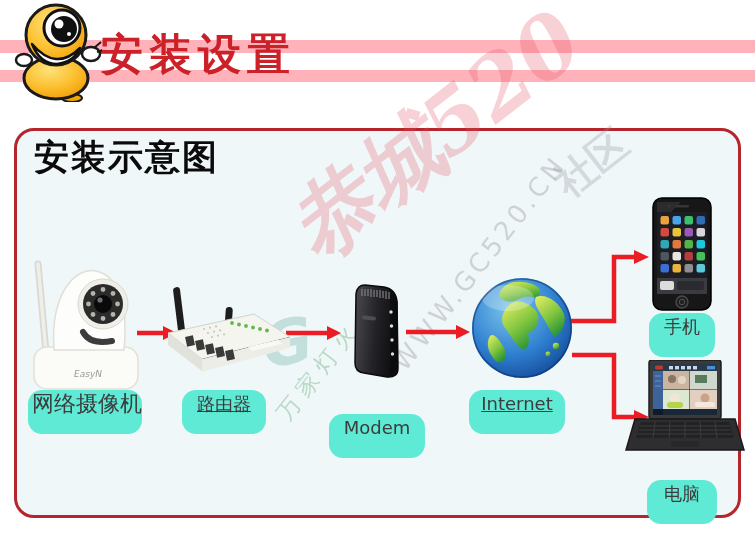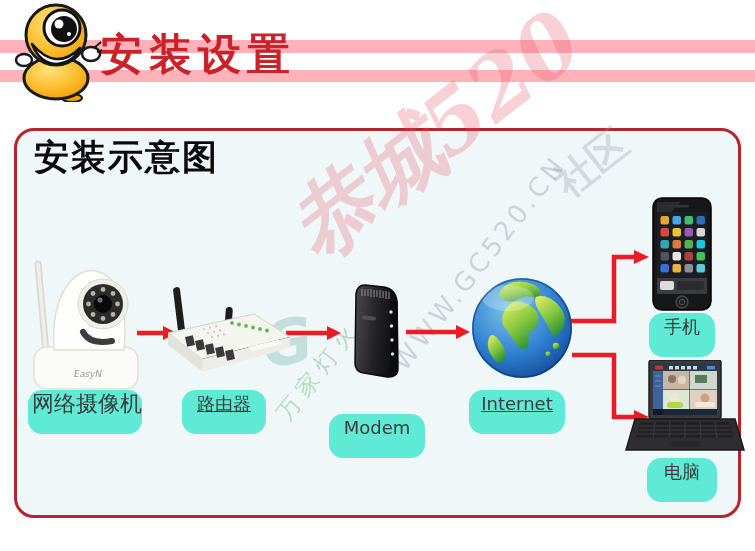--- a/index.html
+++ b/index.html
@@ -56,21 +56,21 @@
   .pill {
     position:absolute; z-index:4; background:#5eead4; border-radius:14px;
     color:#3c3c3c; font-size:18px; line-height:28px; height:44px;
     text-align:center; white-space:nowrap; padding:0 12px;
   }
   .pill-camera  { left:28px;  top:390px; width:114px; padding:0 4px; font-size:22px; }
   .pill-router  { left:182px; top:390px; width:84px;text-decoration:underline; }
   .pill-modem   { left:329px; top:390px; width:96px;margin-top:24px; }
   .pill-internet{ left:469px; top:390px; width:96px;text-decoration:underline; }
   .pill-phone   { left:649px; top:313px; width:66px; }
-  .pill-computer{ left:647px; top:458px; width:70px; }
+  .pill-computer{ left:647px; top:480px; width:70px; }
   .svg-camera  { left:26px;  top:252px; width:118px; height:140px; }
   .svg-router  { left:162px; top:281px; width:132px; height:106px; }
   .svg-modem   { left:340px; top:280px; width:72px;  height:106px; }
   .svg-globe   { left:470px; top:276px; width:104px; height:104px; }
   .svg-phone   { left:651px; top:196px; width:62px;  height:116px; }
   .svg-laptop  { left:625px; top:360px; width:120px; height:96px; }
 </style>
 </head>
 <body>
 

